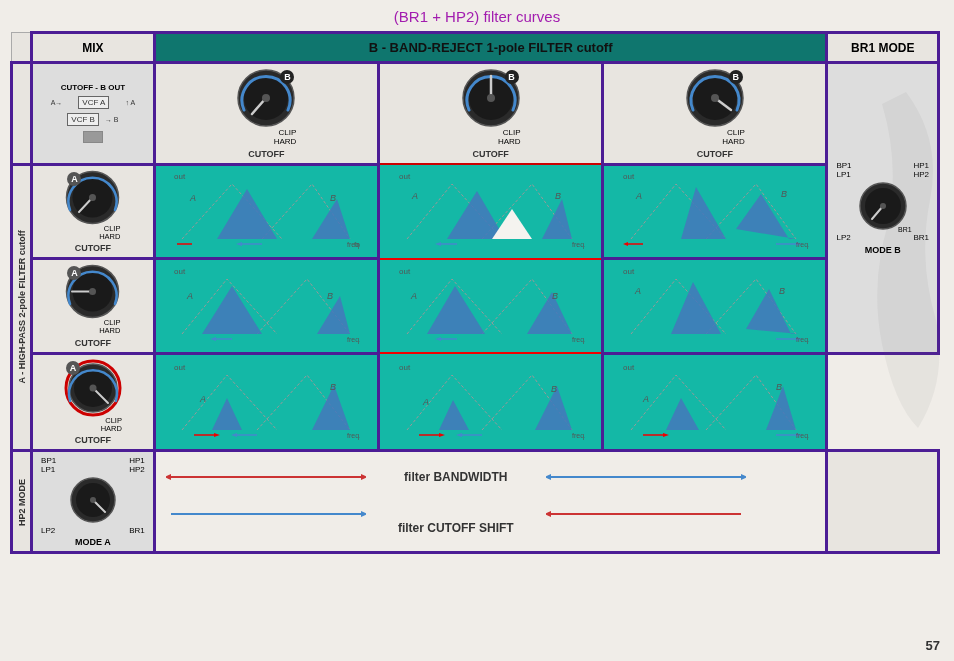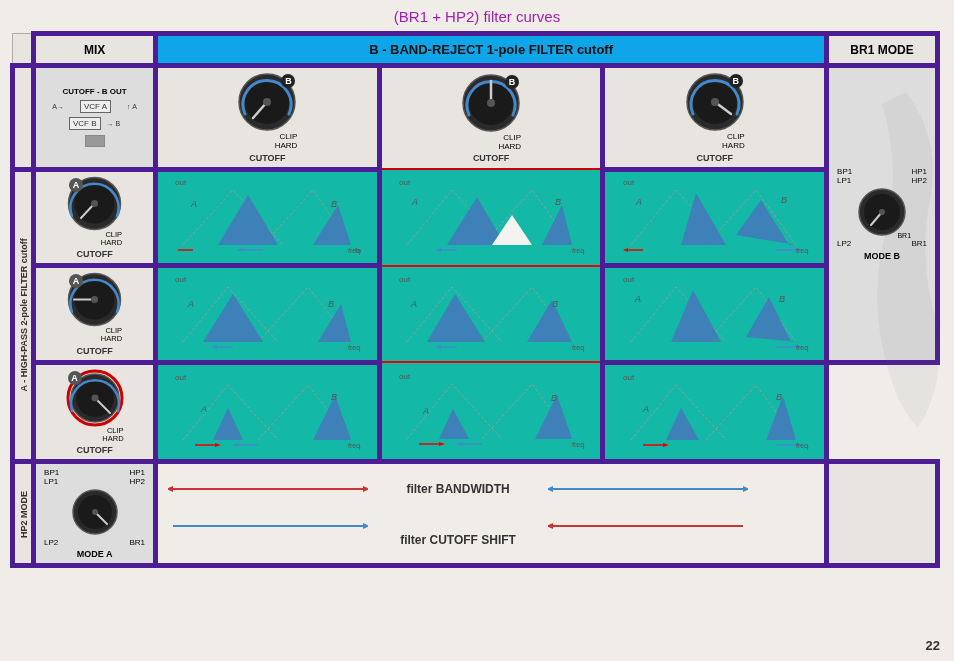--- a/index.html
+++ b/index.html
@@ -23,21 +23,21 @@
 
     
     .header-mix {
       background: #e8e5e0;
       font-weight: bold;
       font-size: 12px;
       width: 110px;
       padding: 4px;
     }
     .header-b-filter {
-      background: #0ea5e9;
+      background: #0f766e;
       font-weight: bold;
       font-size: 13px;
       color: #111;
       padding: 6px;
     }
     .header-br1-mode {
       background: #e8e5e0;
       font-weight: bold;
       font-size: 12px;
       width: 100px;
@@ -179,21 +179,21 @@
       font-size: 8px;
       background: #eee;
     }
 
     table.main-table {
       border-collapse: collapse;
       width: 930px;
       margin: 0 10px;
     }
     table.main-table td, table.main-table th {
-      border: 5px solid #4c1d95;
+      border: 3px solid #4c1d95;
       vertical-align: middle;
       text-align: center;
     }
   </style>
 </head>
 <body>
 
 <div class="watermark">
   <svg viewBox="0 0 100 300" xmlns="http://www.w3.org/2000/svg">
     <path d="M60,10 Q90,50 80,100 Q70,150 85,200 Q95,250 70,290 Q50,270 40,220 Q30,170 45,120 Q55,70 40,20 Z" fill="#666" opacity="0.5"></path>
@@ -600,13 +600,13 @@
           <polygon points="5,5 -2,8 5,11" fill="#cc3333"></polygon>
         </svg>
       </div>
     </td>
 
     <td style="background:#e8e5e0;"></td>
   </tr>
 </tbody>
   </table>
 
-<div class="page-num">22</div>
+<div class="page-num">57</div>
 
 </body></html>

